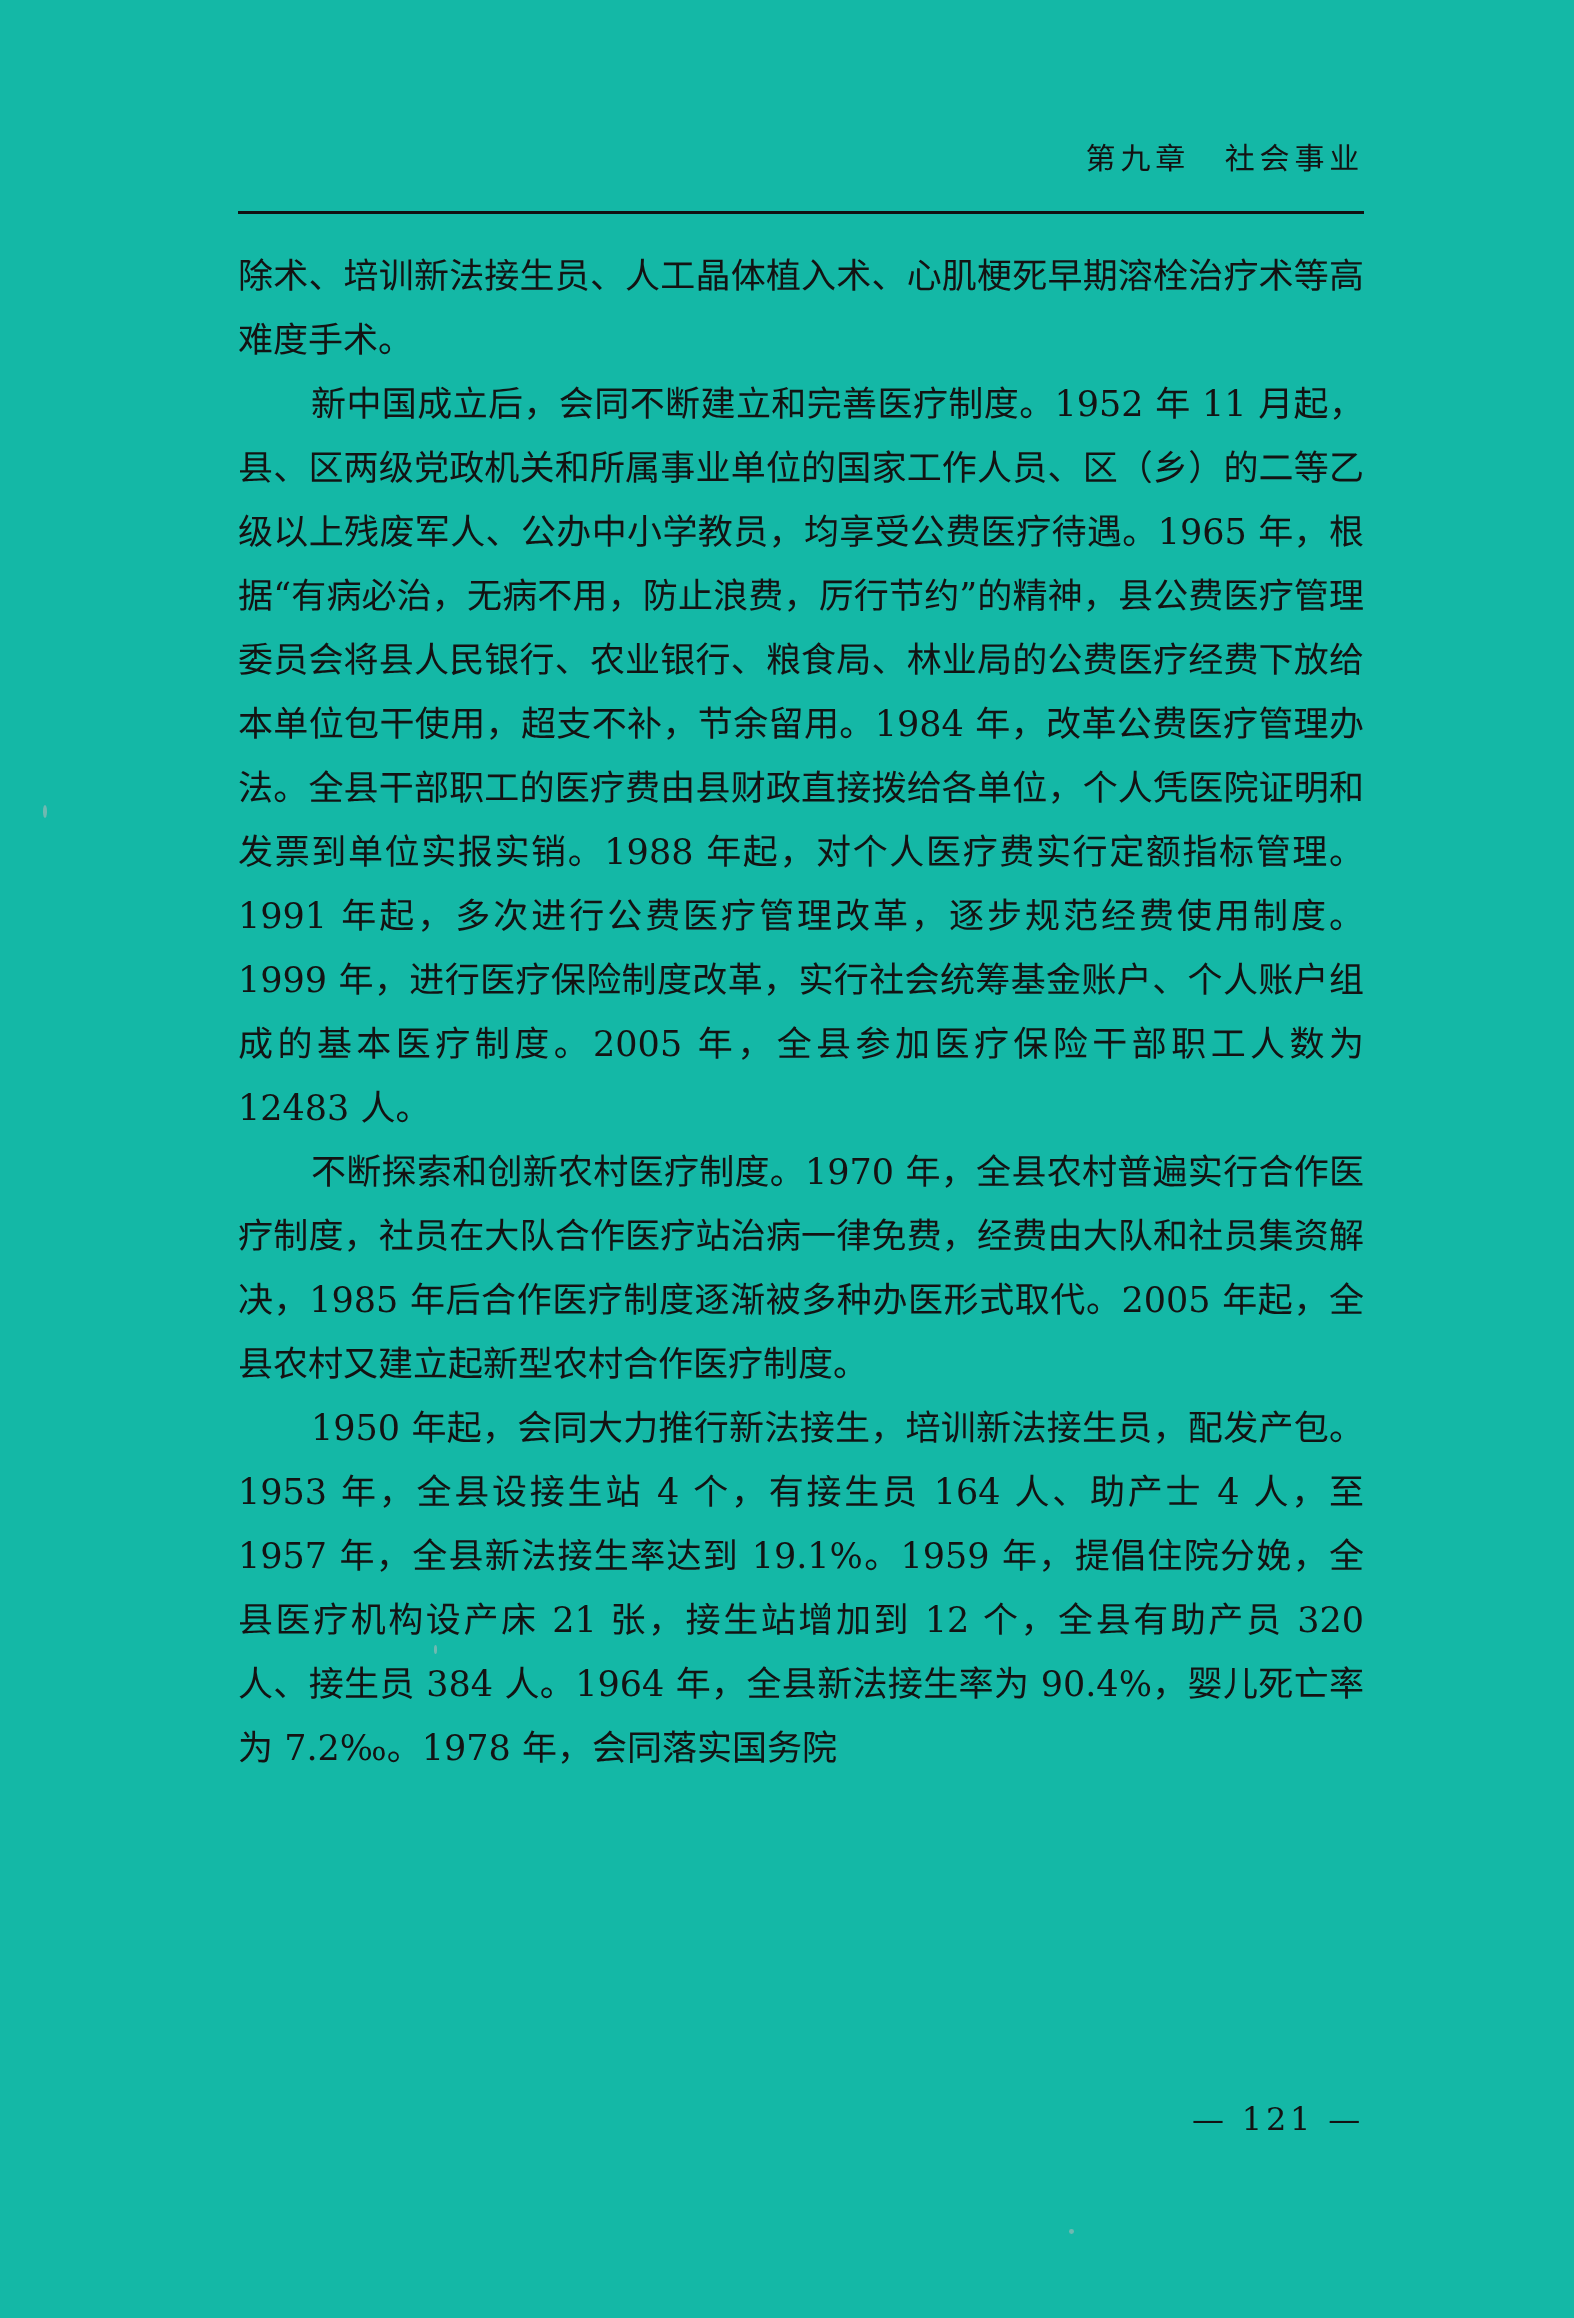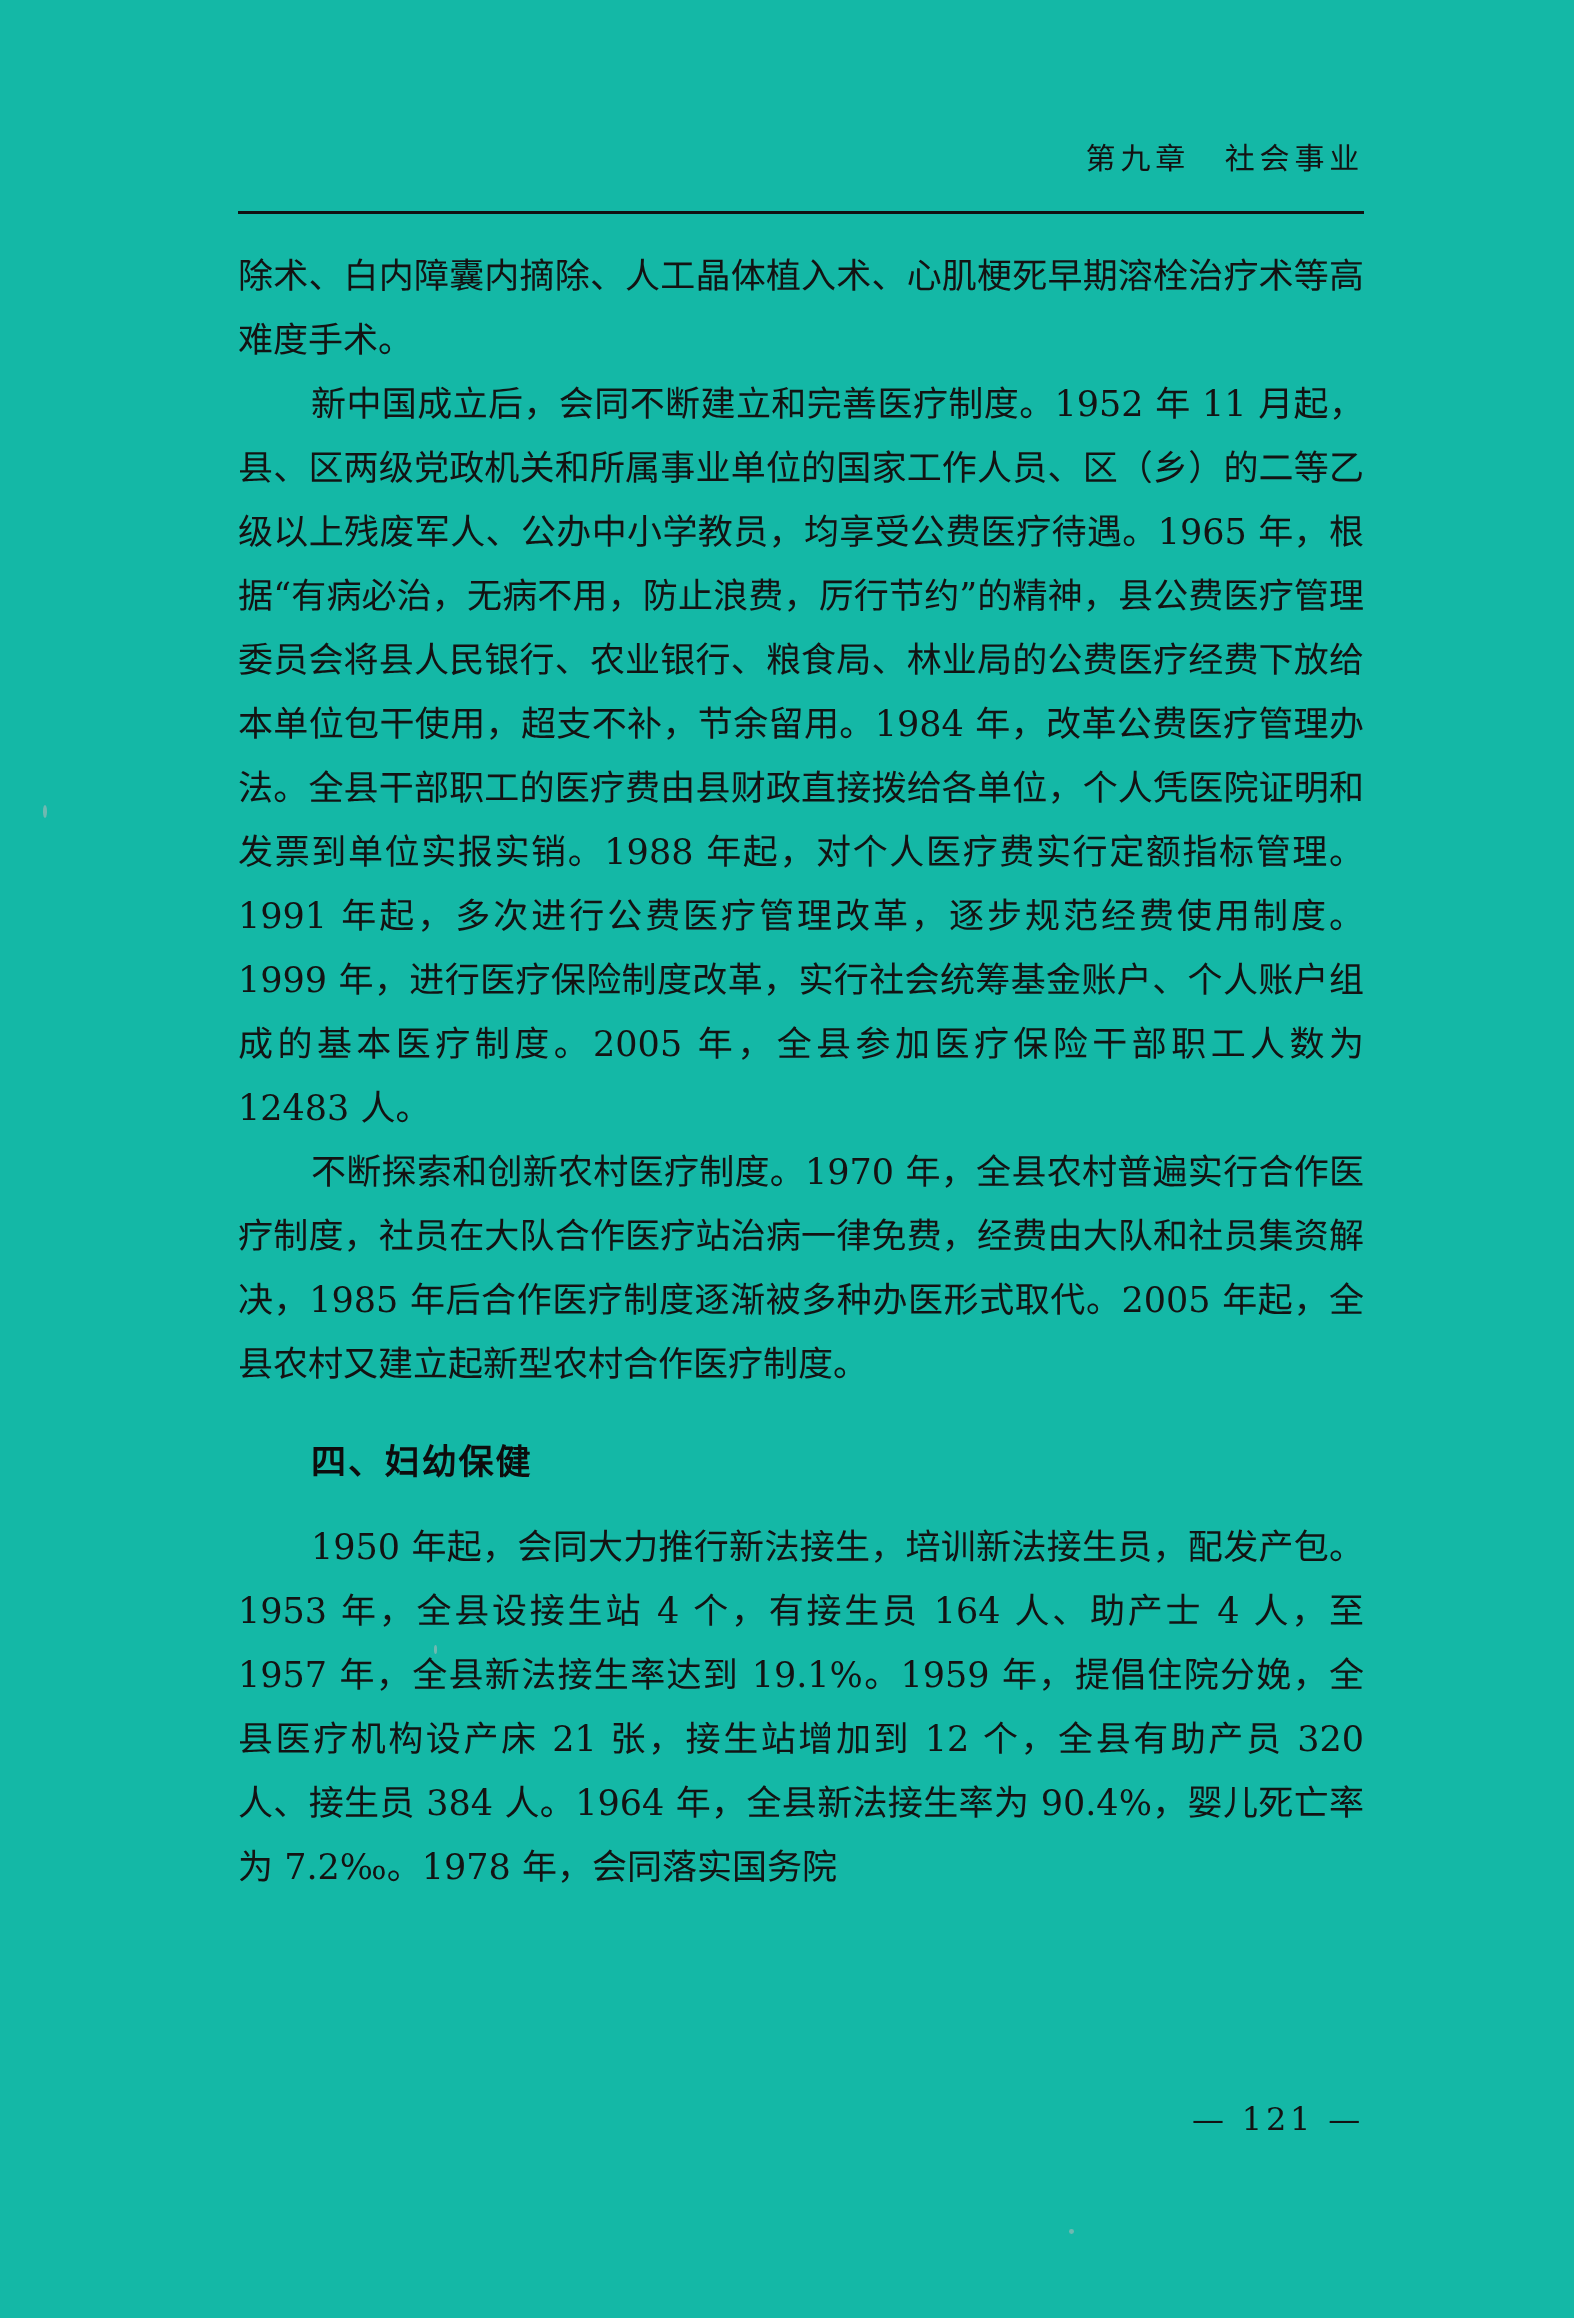--- a/index.html
+++ b/index.html
@@ -107,27 +107,26 @@
 
 <div class="page">
 
   <div class="running-head">
     <div class="running-head-text">第九章　社会事业</div>
   </div>
   <div class="header-rule"></div>
 
   <div class="body-col">
 
-    <p class="para">除术、白内障囊内摘除、人工晶体植入术、心肌梗死早期溶栓治疗术等高难度手术。</p>
+    <p class="para">除术、培训新法接生员、人工晶体植入术、心肌梗死早期溶栓治疗术等高难度手术。</p>
 
     <p class="para indent">新中国成立后，会同不断建立和完善医疗制度。1952 年 11 月起，县、区两级党政机关和所属事业单位的国家工作人员、区（乡）的二等乙级以上残废军人、公办中小学教员，均享受公费医疗待遇。1965 年，根据“有病必治，无病不用，防止浪费，厉行节约”的精神，县公费医疗管理委员会将县人民银行、农业银行、粮食局、林业局的公费医疗经费下放给本单位包干使用，超支不补，节余留用。1984 年，改革公费医疗管理办法。全县干部职工的医疗费由县财政直接拨给各单位，个人凭医院证明和发票到单位实报实销。1988 年起，对个人医疗费实行定额指标管理。1991 年起，多次进行公费医疗管理改革，逐步规范经费使用制度。1999 年，进行医疗保险制度改革，实行社会统筹基金账户、个人账户组成的基本医疗制度。2005 年，全县参加医疗保险干部职工人数为 12483 人。</p>
 
     <p class="para indent">不断探索和创新农村医疗制度。1970 年，全县农村普遍实行合作医疗制度，社员在大队合作医疗站治病一律免费，经费由大队和社员集资解决，1985 年后合作医疗制度逐渐被多种办医形式取代。2005 年起，全县农村又建立起新型农村合作医疗制度。</p>
 
-    <h2 class="subhead">四、妇幼保健</h2>
 
     <p class="para indent">1950 年起，会同大力推行新法接生，培训新法接生员，配发产包。1953 年，全县设接生站 4 个，有接生员 164 人、助产士 4 人，至 1957 年，全县新法接生率达到 19.1%。1959 年，提倡住院分娩，全县医疗机构设产床 21 张，接生站增加到 12 个，全县有助产员 320 人、接生员 384 人。1964 年，全县新法接生率为 90.4%，婴儿死亡率为 7.2‰。1978 年，会同落实国务院</p>
 
   </div>
 
   <div class="folio">— 121 —</div>
 
   <div class="speckle" style="left:43px;  top:805px; width:4.3px;  height:12.5px;"></div>
   <div class="speckle" style="left:434px; top:1645px; width:3.4px;  height:8.6px;"></div>
   <div class="speckle" style="left:1069px;top:2229px; width:4.8px; height:4.8px;"></div>

